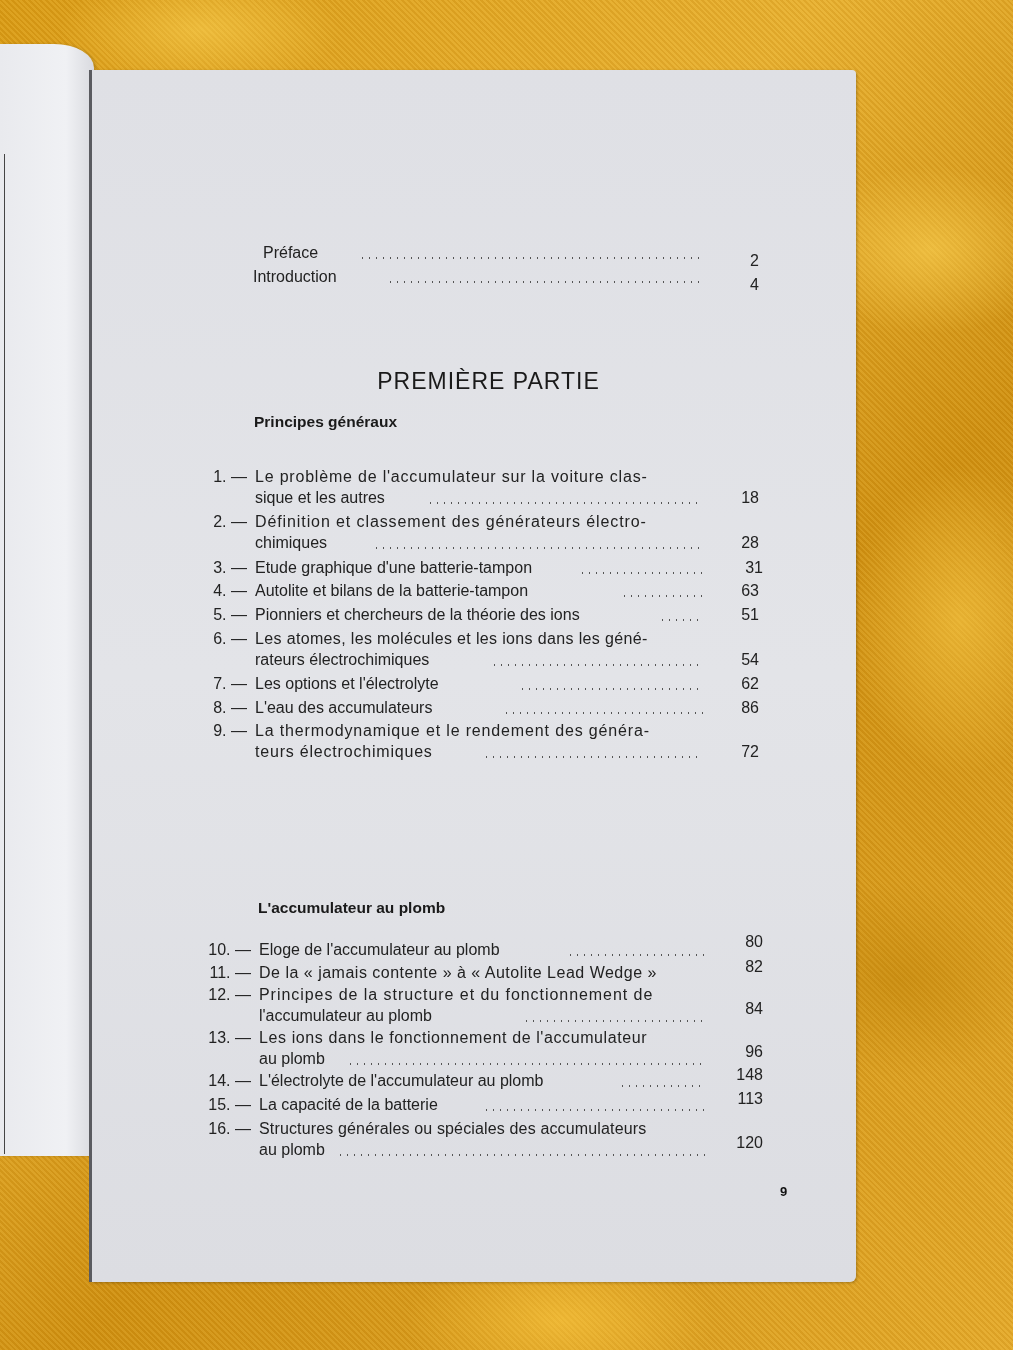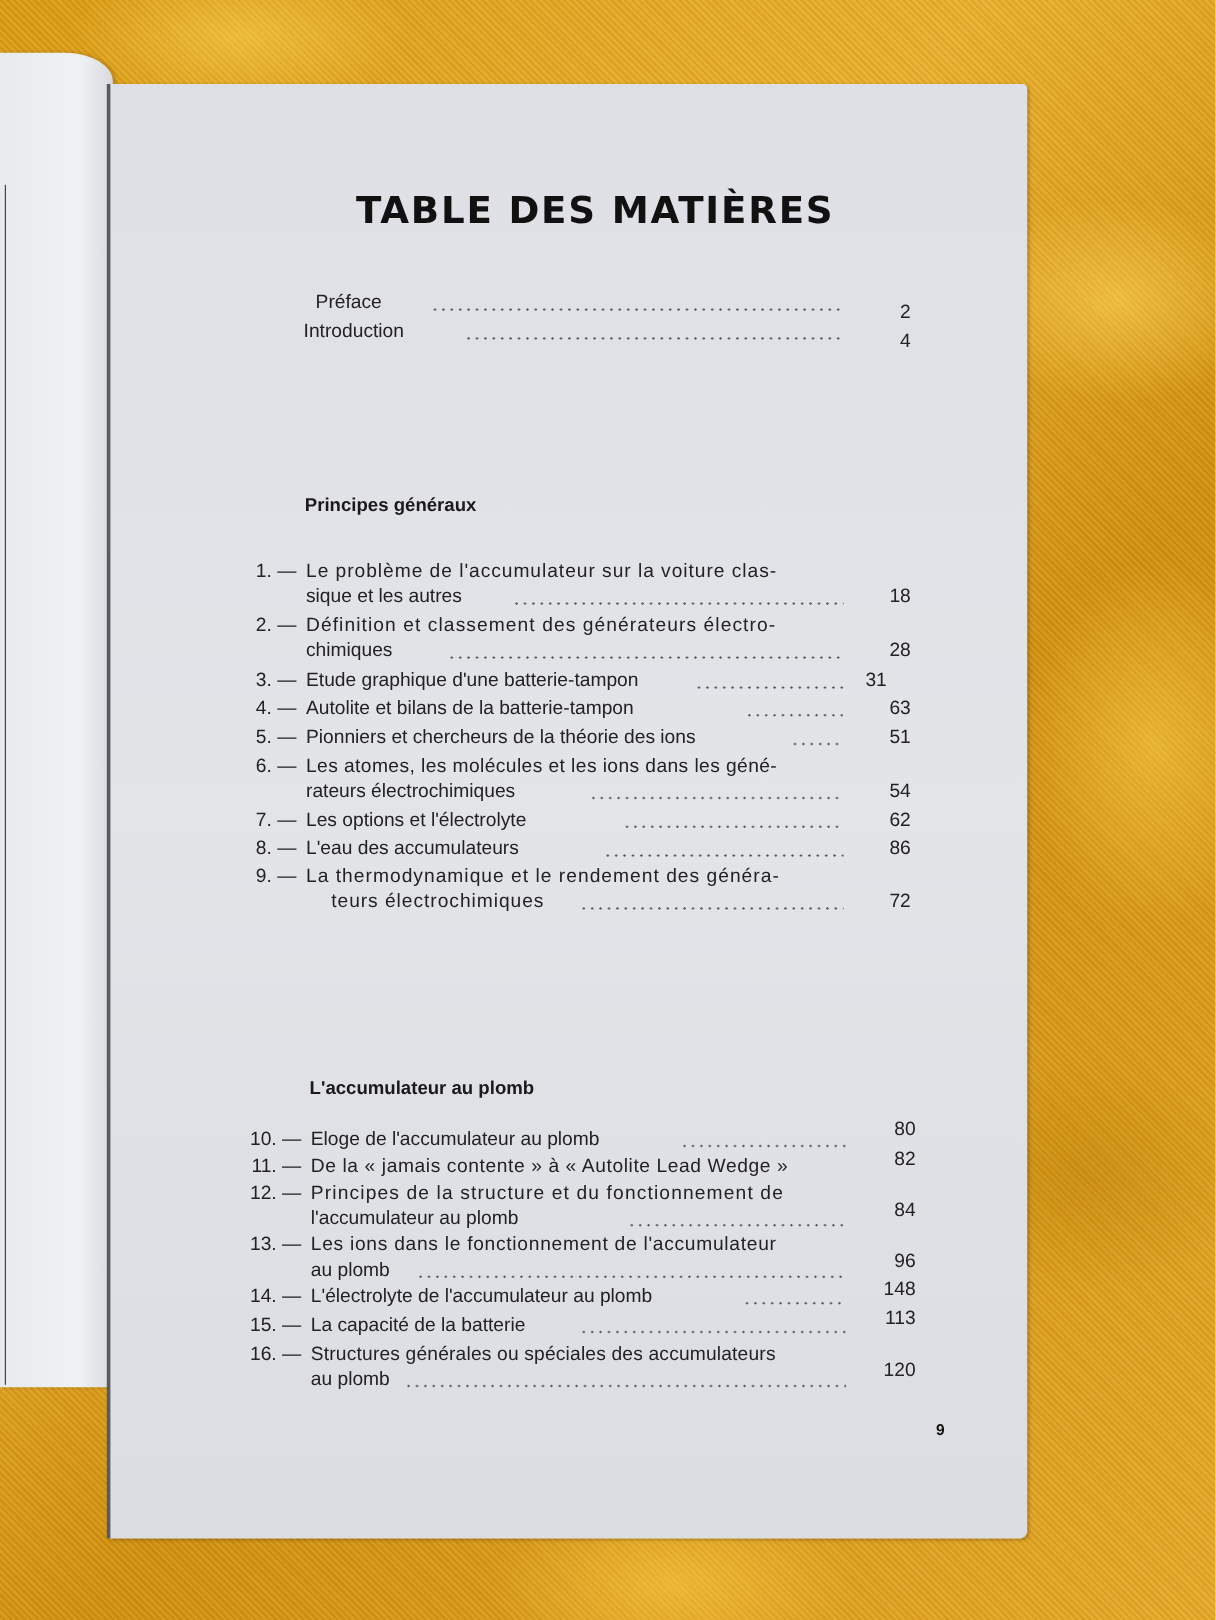--- a/index.html
+++ b/index.html
@@ -67,33 +67,33 @@
   </style>
 </head>
 <body>
 
 <div class="left-page">
   <div class="ruled-box"></div>
 </div>
 
 <div class="right-page">
 
-  <div class="title"><span>TABLE DES MATIÈRES</span></div>
 
   <div class="row" style="top:174px;">
     <span class="txt" style="left:172px;">Préface</span>
     <span class="dots" style="left:268px; width:342px;"></span>
     <span class="page-ref" style="left:628px; top:8px;">2</span>
   </div>
   <div class="row" style="top:198px;">
     <span class="txt" style="left:162px;">Introduction</span>
     <span class="dots" style="left:296px; width:314px;"></span>
     <span class="page-ref" style="left:628px; top:8px;">4</span>
   </div>
 
+  <div class="part-heading" style="top:298px;"><span>PREMIÈRE PARTIE</span></div>
   <div class="subheading" style="left:163px; top:343px;">Principes généraux</div>
 
   <div class="row" style="top:398px;">
     <span class="num" style="left:96px; width:60px;">1. —</span>
     <span class="txt" style="left:164px; letter-spacing:0.8px;">Le problème de l'accumulateur sur la voiture clas-</span>
     <span class="txt" style="left:164px; top:21px;">sique et les autres</span>
     <span class="dots" style="left:336px; width:276px; top:34px;"></span>
     <span class="page-ref" style="left:628px; top:21px;">18</span>
   </div>
 
@@ -102,21 +102,21 @@
     <span class="txt" style="left:164px; letter-spacing:0.9px;">Définition et classement des générateurs électro-</span>
     <span class="txt" style="left:164px; top:21px;">chimiques</span>
     <span class="dots" style="left:282px; width:330px; top:34px;"></span>
     <span class="page-ref" style="left:628px; top:21px;">28</span>
   </div>
 
   <div class="row" style="top:489px;">
     <span class="num" style="left:96px; width:60px;">3. —</span>
     <span class="txt" style="left:164px;">Etude graphique d'une batterie-tampon</span>
     <span class="dots" style="left:488px; width:124px;"></span>
-    <span class="page-ref" style="left:608px;">31</span>
+    <span class="page-ref" style="left:632px;">31</span>
   </div>
 
   <div class="row" style="top:512px;">
     <span class="num" style="left:96px; width:60px;">4. —</span>
     <span class="txt" style="left:164px;">Autolite et bilans de la batterie-tampon</span>
     <span class="dots" style="left:530px; width:82px;"></span>
     <span class="page-ref" style="left:628px;">63</span>
   </div>
 
   <div class="row" style="top:536px;">
@@ -144,21 +144,21 @@
   <div class="row" style="top:629px;">
     <span class="num" style="left:96px; width:60px;">8. —</span>
     <span class="txt" style="left:164px;">L'eau des accumulateurs</span>
     <span class="dots" style="left:412px; width:200px;"></span>
     <span class="page-ref" style="left:628px;">86</span>
   </div>
 
   <div class="row" style="top:652px;">
     <span class="num" style="left:96px; width:60px;">9. —</span>
     <span class="txt" style="left:164px; letter-spacing:0.85px;">La thermodynamique et le rendement des généra-</span>
-    <span class="txt" style="left:164px; top:21px; letter-spacing:0.8px;margin-left:21px;">teurs électrochimiques</span>
+    <span class="txt" style="left:164px; top:21px; letter-spacing:0.8px;">teurs électrochimiques</span>
     <span class="dots" style="left:392px; width:220px; top:34px;"></span>
     <span class="page-ref" style="left:628px; top:21px;">72</span>
   </div>
 
   <div class="subheading" style="left:167px; top:829px;">L'accumulateur au plomb</div>
 
   <div class="row" style="top:871px;">
     <span class="num" style="left:96px; width:64px;">10. —</span>
     <span class="txt" style="left:168px;">Eloge de l'accumulateur au plomb</span>
     <span class="dots" style="left:476px; width:138px;"></span>

